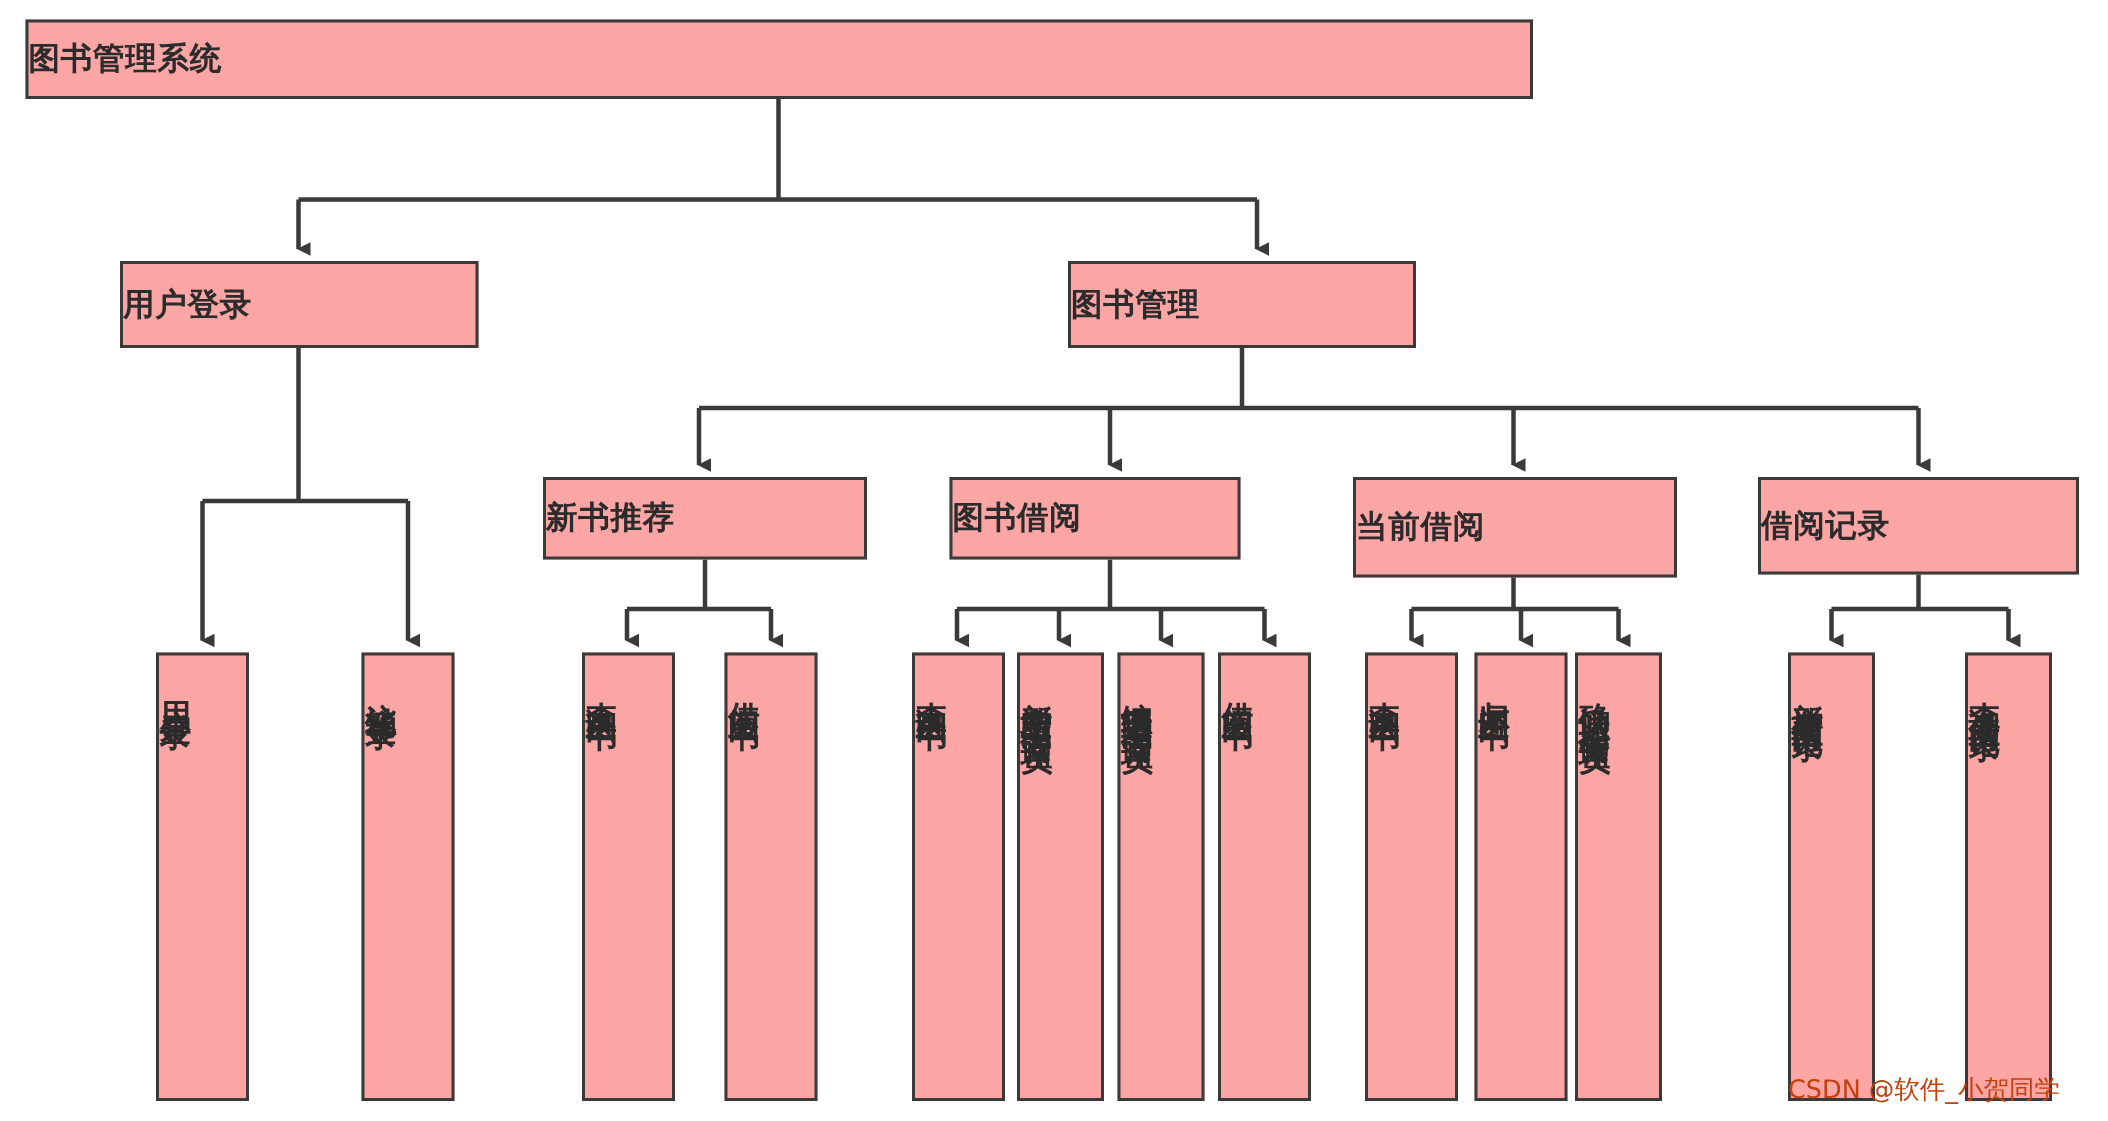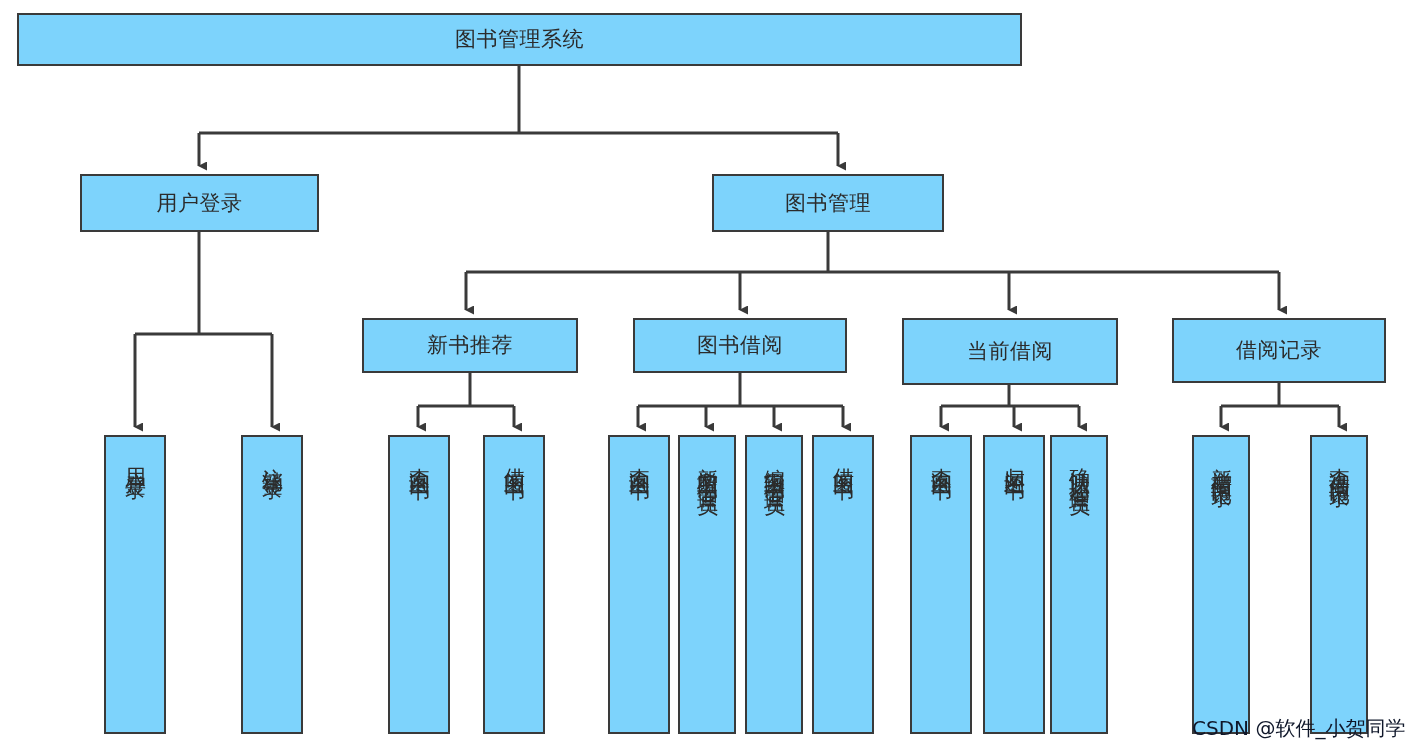--- a/index.html
+++ b/index.html
@@ -21,26 +21,26 @@
   #edge-layer {
     position: absolute;
     left: 0;
     top: 0;
     width: 1405px;
     height: 747px;
   }
   .node {
     position: absolute;
     box-sizing: border-box;
-    background: #7dd3fc;
+    background: #fca5a5;
     border: 2px solid #3a3a3a;
     display: flex;
     align-items: center;
-    justify-content: center;
     z-index: 2;
+    font-weight: bold;
   }
   .node-label {
     color: #2b2b2b;
     font-size: 21px;
     line-height: 1.18;
     letter-spacing: 0.5px;
     white-space: nowrap;
   }
   .node.horizontal .node-label {
     writing-mode: horizontal-tb;
@@ -53,22 +53,22 @@
     writing-mode: vertical-rl;
     text-orientation: upright;
     font-size: 21px;
     letter-spacing: 4px;
     line-height: 1;
   }
   #watermark {
     position: absolute;
     left: 1192px;
     top: 715px;
-    font-size: 20px;
-    color: #0f172a;
+    font-size: 17px;
+    color: #c2410c;
     white-space: nowrap;
     z-index: 5;
     font-family: "DejaVu Sans", "Liberation Sans", sans-serif;
   }
 </style>
 </head>
 <body>
 
 <div id="diagram-root">
 
@@ -129,21 +129,21 @@
   <div class="node horizontal" style="left:80px; top:174px; width:239px; height:58px;">
     <span class="node-label">用户登录</span>
   </div>
   <div class="node horizontal" style="left:712px; top:174px; width:232px; height:58px;">
     <span class="node-label">图书管理</span>
   </div>
 
   <div class="node horizontal" style="left:362px; top:318px; width:216px; height:55px;">
     <span class="node-label">新书推荐</span>
   </div>
-  <div class="node horizontal" style="left:633px; top:318px; width:214px; height:55px;">
+  <div class="node horizontal" style="left:633px; top:318px; width:194px; height:55px;">
     <span class="node-label">图书借阅</span>
   </div>
   <div class="node horizontal" style="left:902px; top:318px; width:216px; height:67px;">
     <span class="node-label">当前借阅</span>
   </div>
   <div class="node horizontal" style="left:1172px; top:318px; width:214px; height:65px;">
     <span class="node-label">借阅记录</span>
   </div>
 
   <div class="node vertical" style="left:104px; top:435px; width:62px; height:299px;">

